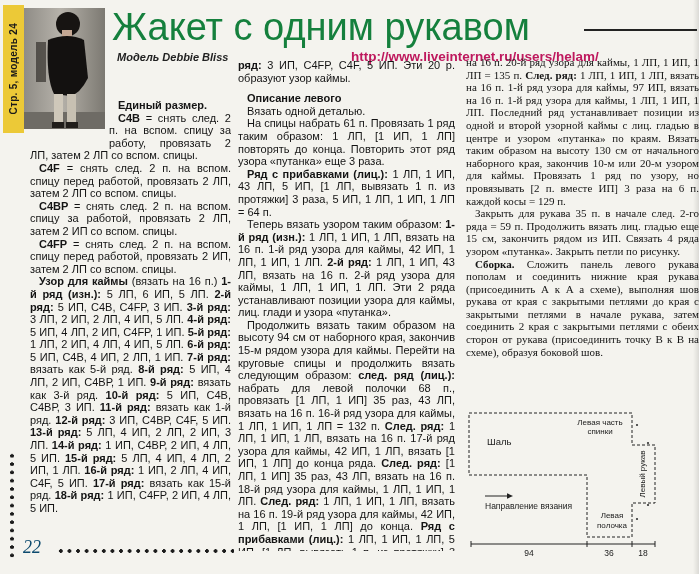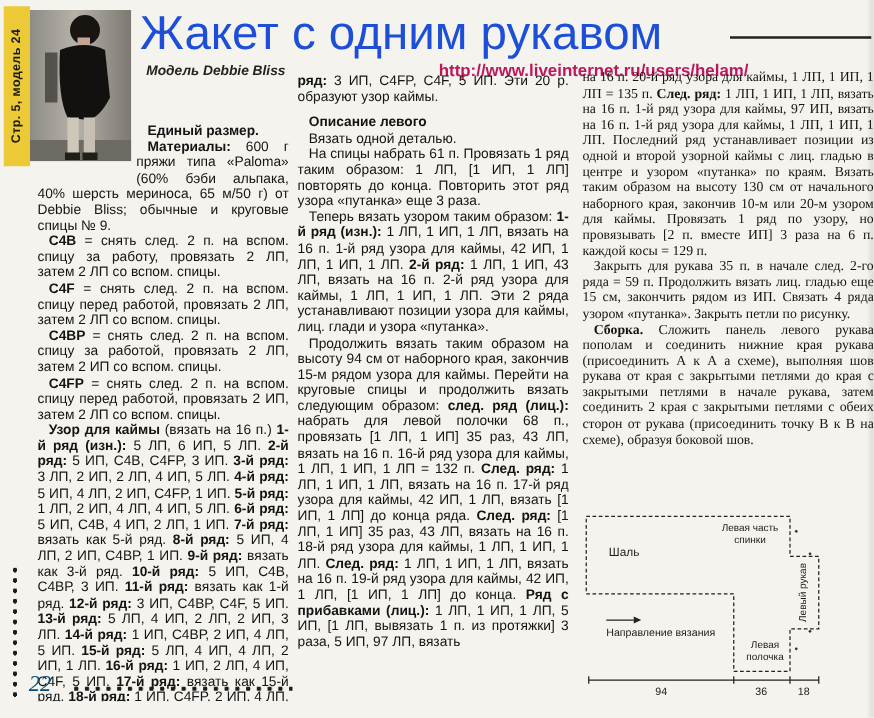--- a/index.html
+++ b/index.html
@@ -13,21 +13,21 @@
     background:linear-gradient(to right,rgba(0,0,0,0),rgba(0,0,0,0.10)); }
   
   .spine { position:absolute; left:3px; top:5px; width:21px; height:128px;
     background:#ecc937; display:flex; align-items:center; justify-content:center; }
   .spine .v-text { writing-mode:vertical-rl; transform:rotate(180deg);
     font-size:10px; font-weight:bold; color:#1a1a1a; letter-spacing:0.3px; white-space:nowrap; }
   
   .photo { position:absolute; left:24px; top:8px; width:81px; height:121px; }
   
   .title { position:absolute; left:112px; top:5px; font-size:38px; line-height:44px;
-    font-weight:400; letter-spacing:0px; color:#1d4ed8; white-space:nowrap; }
+    font-weight:400; letter-spacing:0px; color:#15803d; white-space:nowrap; }
   .title-rule { position:absolute; left:584px; top:29px; width:113px; height:2px; background:#222; }
   .url { position:absolute; left:351px; top:49px; font-family:Liberation Sans, sans-serif;
     font-weight:bold; font-size:13.5px; color:#be185d; white-space:nowrap; text-decoration:none; cursor:pointer; }
   .caption { position:absolute; left:117px; top:51px; font-style:italic; font-weight:bold;
     font-size:11px; color:#222; }
   
   .col { position:absolute; font-size:11px; line-height:12.6px; text-align:justify; color:#141414; }
   #left-col  { left:30px;  top:99px; width:201px; height:462px; overflow:hidden; }
   #mid-col   { left:238px; top:59px; width:217px; height:492px; overflow:hidden; }
   #right-col { left:466px; top:56px; width:233px; height:345px; overflow:hidden;font-family:Liberation Serif, serif; }
@@ -81,32 +81,32 @@
 </div>
 
 <div class="title">Жакет с одним рукавом</div>
 <div class="title-rule"></div>
 <a class="url">http://www.liveinternet.ru/users/helam/</a>
 <div class="caption">Модель Debbie Bliss</div>
 
 <div class="col" id="left-col">
   <div class="photo-spacer"></div>
 <p class="para ind"><b>Единый размер.</b></p>
-    <p class="para ind"><b>Материалы:</b><span> 600 г пряжи типа «Paloma» (60% бэби альпака, 40% шерсть мериноса, 65 м/50 г) от Debbie Bliss; обычные и круговые спицы № 9.</span></p>
     <p class="para ind"><b>С4В</b><span> = снять след. 2 п. на вспом. спицу за работу, провязать 2 ЛП, затем 2 ЛП со вспом. спицы.</span></p>
     <p class="para ind"><b>C4F</b><span> = снять след. 2 п. на вспом. спицу перед работой, провязать 2 ЛП, затем 2 ЛП со вспом. спицы.</span></p>
     <p class="para ind"><b>С4ВР</b><span> = снять след. 2 п. на вспом. спицу за работой, провязать 2 ЛП, затем 2 ИП со вспом. спицы.</span></p>
     <p class="para ind"><b>C4FP</b><span> = снять след. 2 п. на вспом. спицу перед работой, провязать 2 ИП, затем 2 ЛП со вспом. спицы.</span></p>
     <p class="para ind"><b>Узор для каймы</b><span> (вязать на 16 п.) </span><b>1-й ряд (изн.):</b><span> 5 ЛП, 6 ИП, 5 ЛП. </span><b>2-й ряд:</b><span> 5 ИП, С4В, C4FP, 3 ИП. </span><b>3-й ряд:</b><span> 3 ЛП, 2 ИП, 2 ЛП, 4 ИП, 5 ЛП. </span><b>4-й ряд:</b><span> 5 ИП, 4 ЛП, 2 ИП, C4FP, 1 ИП. </span><b>5-й ряд:</b><span> 1 ЛП, 2 ИП, 4 ЛП, 4 ИП, 5 ЛП. </span><b>6-й ряд:</b><span> 5 ИП, С4В, 4 ИП, 2 ЛП, 1 ИП. </span><b>7-й ряд:</b><span> вязать как 5-й ряд. </span><b>8-й ряд:</b><span> 5 ИП, 4 ЛП, 2 ИП, С4ВР, 1 ИП. </span><b>9-й ряд:</b><span> вязать как 3-й ряд. </span><b>10-й ряд:</b><span> 5 ИП, С4В, С4ВР, 3 ИП. </span><b>11-й ряд:</b><span> вязать как 1-й ряд. </span><b>12-й ряд:</b><span> 3 ИП, С4ВР, C4F, 5 ИП. </span><b>13-й ряд:</b><span> 5 ЛП, 4 ИП, 2 ЛП, 2 ИП, 3 ЛП. </span><b>14-й ряд:</b><span> 1 ИП, С4ВР, 2 ИП, 4 ЛП, 5 ИП. </span><b>15-й ряд:</b><span> 5 ЛП, 4 ИП, 4 ЛП, 2 ИП, 1 ЛП. </span><b>16-й ряд:</b><span> 1 ИП, 2 ЛП, 4 ИП, C4F, 5 ИП. </span><b>17-й ряд:</b><span> вязать как 15-й ряд. </span><b>18-й ряд:</b><span> 1 ИП, C4FP, 2 ИП, 4 ЛП, 5 ИП. </span></p>
   </div>
 <div class="col" id="mid-col">
     <p class="para"><b>ряд:</b><span> 3 ИП, C4FP, C4F, 5 ИП. Эти 20 р. образуют узор каймы.</span></p>
     <p class="para ind gap"><b>Описание левого</b></p>
     <p class="para ind"><span>Вязать одной деталью.</span></p>
     <p class="para ind"><span>На спицы набрать 61 п. Провязать 1 ряд таким образом: 1 ЛП, [1 ИП, 1 ЛП] повторять до конца. Повторить этот ряд узора «путанка» еще 3 раза.</span></p>
+    <p class="para ind"><b>Ряд с прибавками (лиц.):</b><span> 1 ЛП, 1 ИП, 43 ЛП, 5 ИП, [1 ЛП, вывязать 1 п. из протяжки] 3 раза, 5 ИП, 1 ЛП, 1 ИП, 1 ЛП = 64 п.</span></p>
     <p class="para ind"><span>Теперь вязать узором таким образом: </span><b>1-й ряд (изн.):</b><span> 1 ЛП, 1 ИП, 1 ЛП, вязать на 16 п. 1-й ряд узора для каймы, 42 ИП, 1 ЛП, 1 ИП, 1 ЛП. </span><b>2-й ряд:</b><span> 1 ЛП, 1 ИП, 43 ЛП, вязать на 16 п. 2-й ряд узора для каймы, 1 ЛП, 1 ИП, 1 ЛП. Эти 2 ряда устанавливают позиции узора для каймы, лиц. глади и узора «путанка».</span></p>
     <p class="para ind"><span>Продолжить вязать таким образом на высоту 94 см от наборного края, закончив 15-м рядом узора для каймы. Перейти на круговые спицы и продолжить вязать следующим образом: </span><b>след. ряд (лиц.):</b><span> набрать для левой полочки 68 п., провязать [1 ЛП, 1 ИП] 35 раз, 43 ЛП, вязать на 16 п. 16-й ряд узора для каймы, 1 ЛП, 1 ИП, 1 ЛП = 132 п. </span><b>След. ряд:</b><span> 1 ЛП, 1 ИП, 1 ЛП, вязать на 16 п. 17-й ряд узора для каймы, 42 ИП, 1 ЛП, вязать [1 ИП, 1 ЛП] до конца ряда. </span><b>След. ряд:</b><span> [1 ЛП, 1 ИП] 35 раз, 43 ЛП, вязать на 16 п. 18-й ряд узора для каймы, 1 ЛП, 1 ИП, 1 ЛП. </span><b>След. ряд:</b><span> 1 ЛП, 1 ИП, 1 ЛП, вязать на 16 п. 19-й ряд узора для каймы, 42 ИП, 1 ЛП, [1 ИП, 1 ЛП] до конца. </span><b>Ряд с прибавками (лиц.):</b><span> 1 ЛП, 1 ИП, 1 ЛП, 5 ИП, [1 ЛП, вывязать 1 п. из протяжки] 3 раза, 5 ИП, 97 ЛП, вязать</span></p>
   </div>
 <div class="col" id="right-col">
     <p class="para"><span>на 16 п. 20-й ряд узора для каймы, 1 ЛП, 1 ИП, 1 ЛП = 135 п. </span><b>След. ряд:</b><span> 1 ЛП, 1 ИП, 1 ЛП, вязать на 16 п. 1-й ряд узора для каймы, 97 ИП, вязать на 16 п. 1-й ряд узора для каймы, 1 ЛП, 1 ИП, 1 ЛП. Последний ряд устанавливает позиции из одной и второй узорной каймы с лиц. гладью в центре и узором «путанка» по краям. Вязать таким образом на высоту 130 см от начального наборного края, закончив 10-м или 20-м узором для каймы. Провязать 1 ряд по узору, но провязывать [2 п. вместе ИП] 3 раза на 6 п. каждой косы = 129 п.</span></p>
     <p class="para ind"><span>Закрыть для рукава 35 п. в начале след. 2-го ряда = 59 п. Продолжить вязать лиц. гладью еще 15 см, закончить рядом из ИП. Связать 4 ряда узором «путанка». Закрыть петли по рисунку.</span></p>
     <p class="para ind"><b>Сборка.</b><span> Сложить панель левого рукава пополам и соединить нижние края рукава (присоединить А к А а схеме), выполняя шов рукава от края с закрытыми петлями до края с закрытыми петлями в начале рукава, затем соединить 2 края с закрытыми петлями с обеих сторон от рукава (присоединить точку В к В на схеме), образуя боковой шов.</span></p>
   </div>
 
 <div class="diagram">

